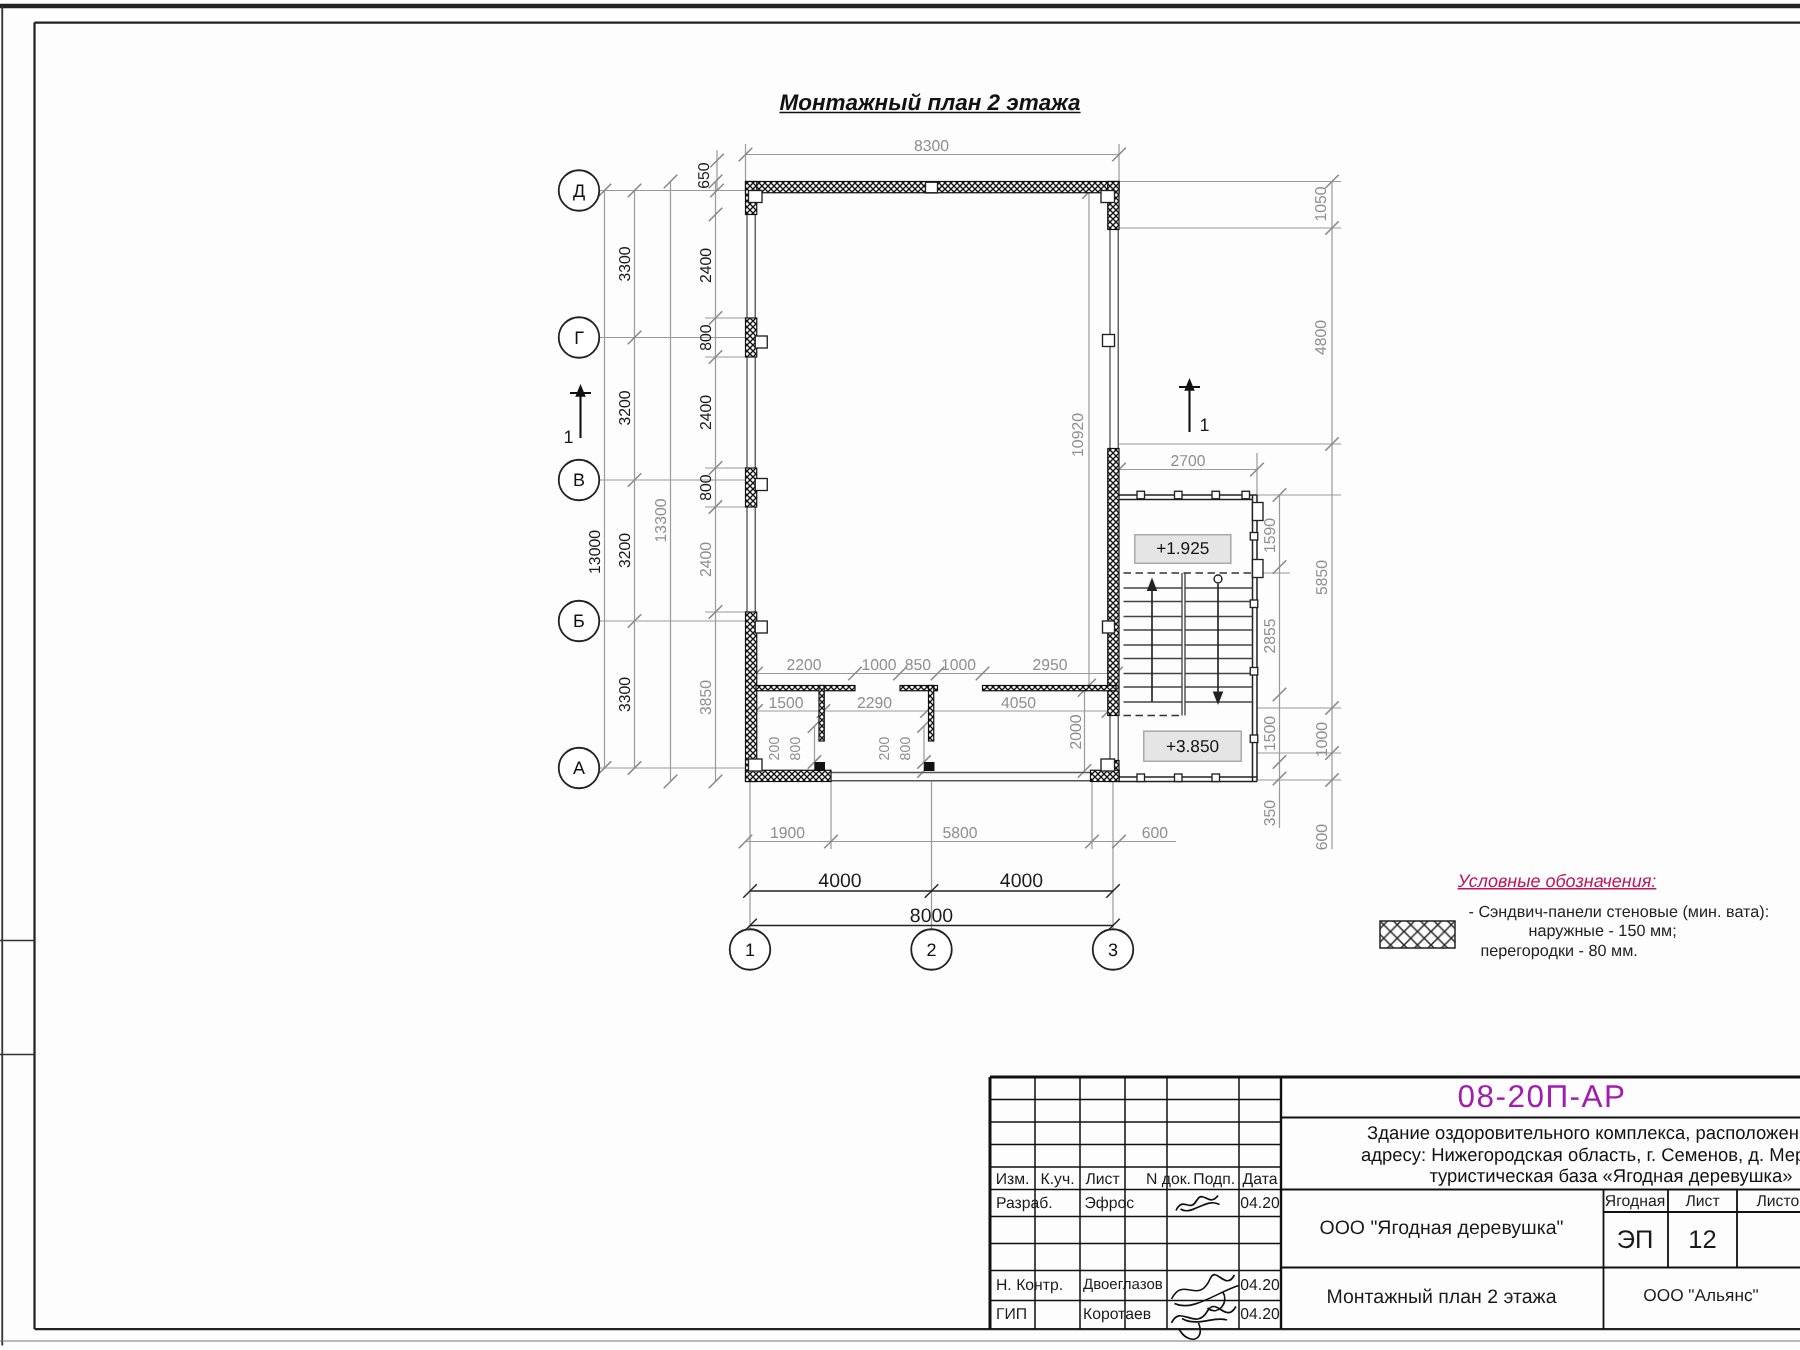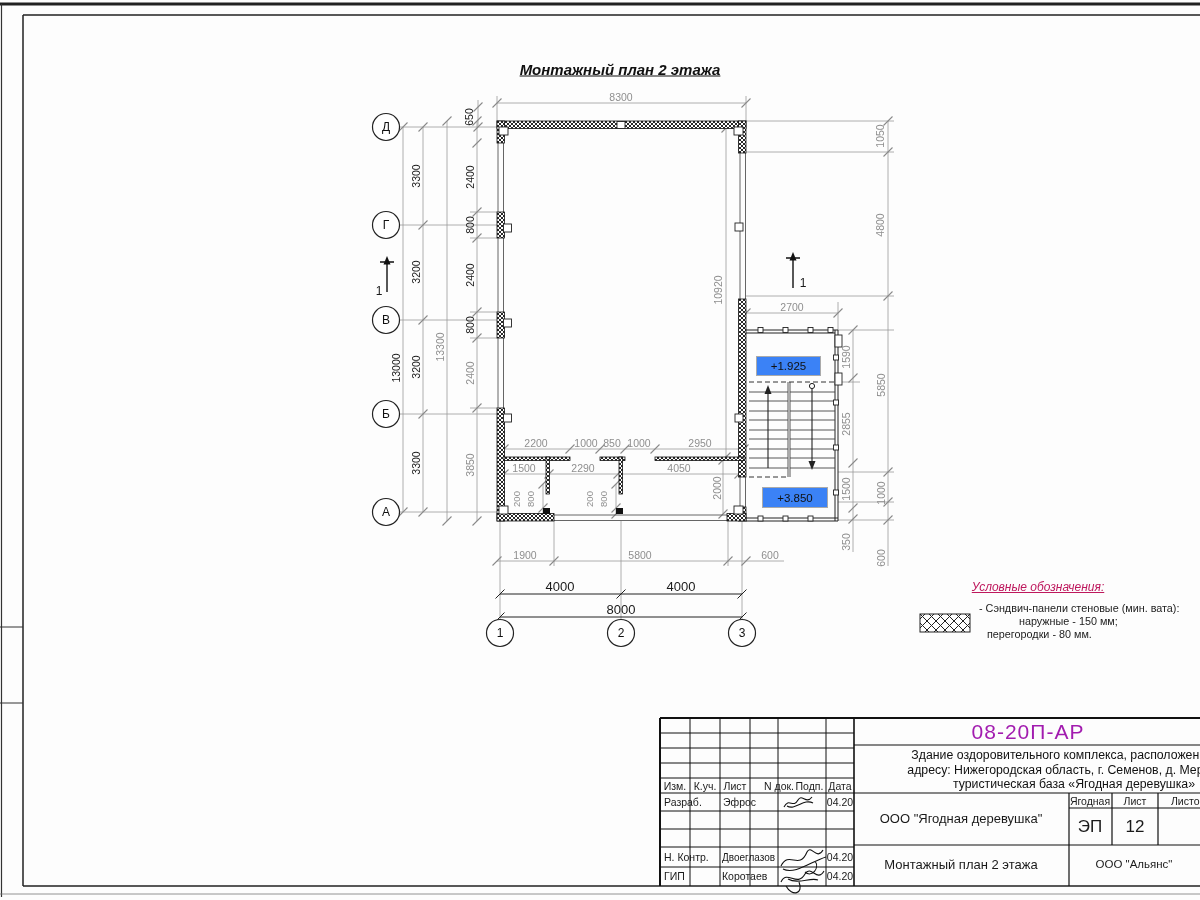--- a/index.html
+++ b/index.html
@@ -9,21 +9,21 @@
     font-family:"Liberation Sans", sans-serif;
     color:#1a1a1a;
   }
   #linework{position:absolute;left:0;top:0;}
   .t{position:absolute;white-space:nowrap;transform:translate(-50%,-50%);}
   .tl{position:absolute;white-space:nowrap;transform:translate(0,-50%);}
   .it{font-style:italic;}
   .u{text-decoration:underline;}
   .small{font-size:10.5px;}
   .elev{
-    position:absolute;background:#3b82f6;border:1px solid #aaa;
+    position:absolute;background:#e5e5e5;border:1px solid #aaa;
     display:flex;align-items:center;justify-content:center;
     font-size:11.5px;color:#111;
   }
   .projtext{
     position:absolute;left:856px;top:748px;width:436px;height:44px;
     text-align:center;font-size:12.3px;line-height:14.6px;color:#111;
   }
   .doccode{font-size:21px;letter-spacing:1px;color:#a21caf;}
   .big{font-size:17px;}
   .legend-line{font-size:10.8px;color:#222;}

